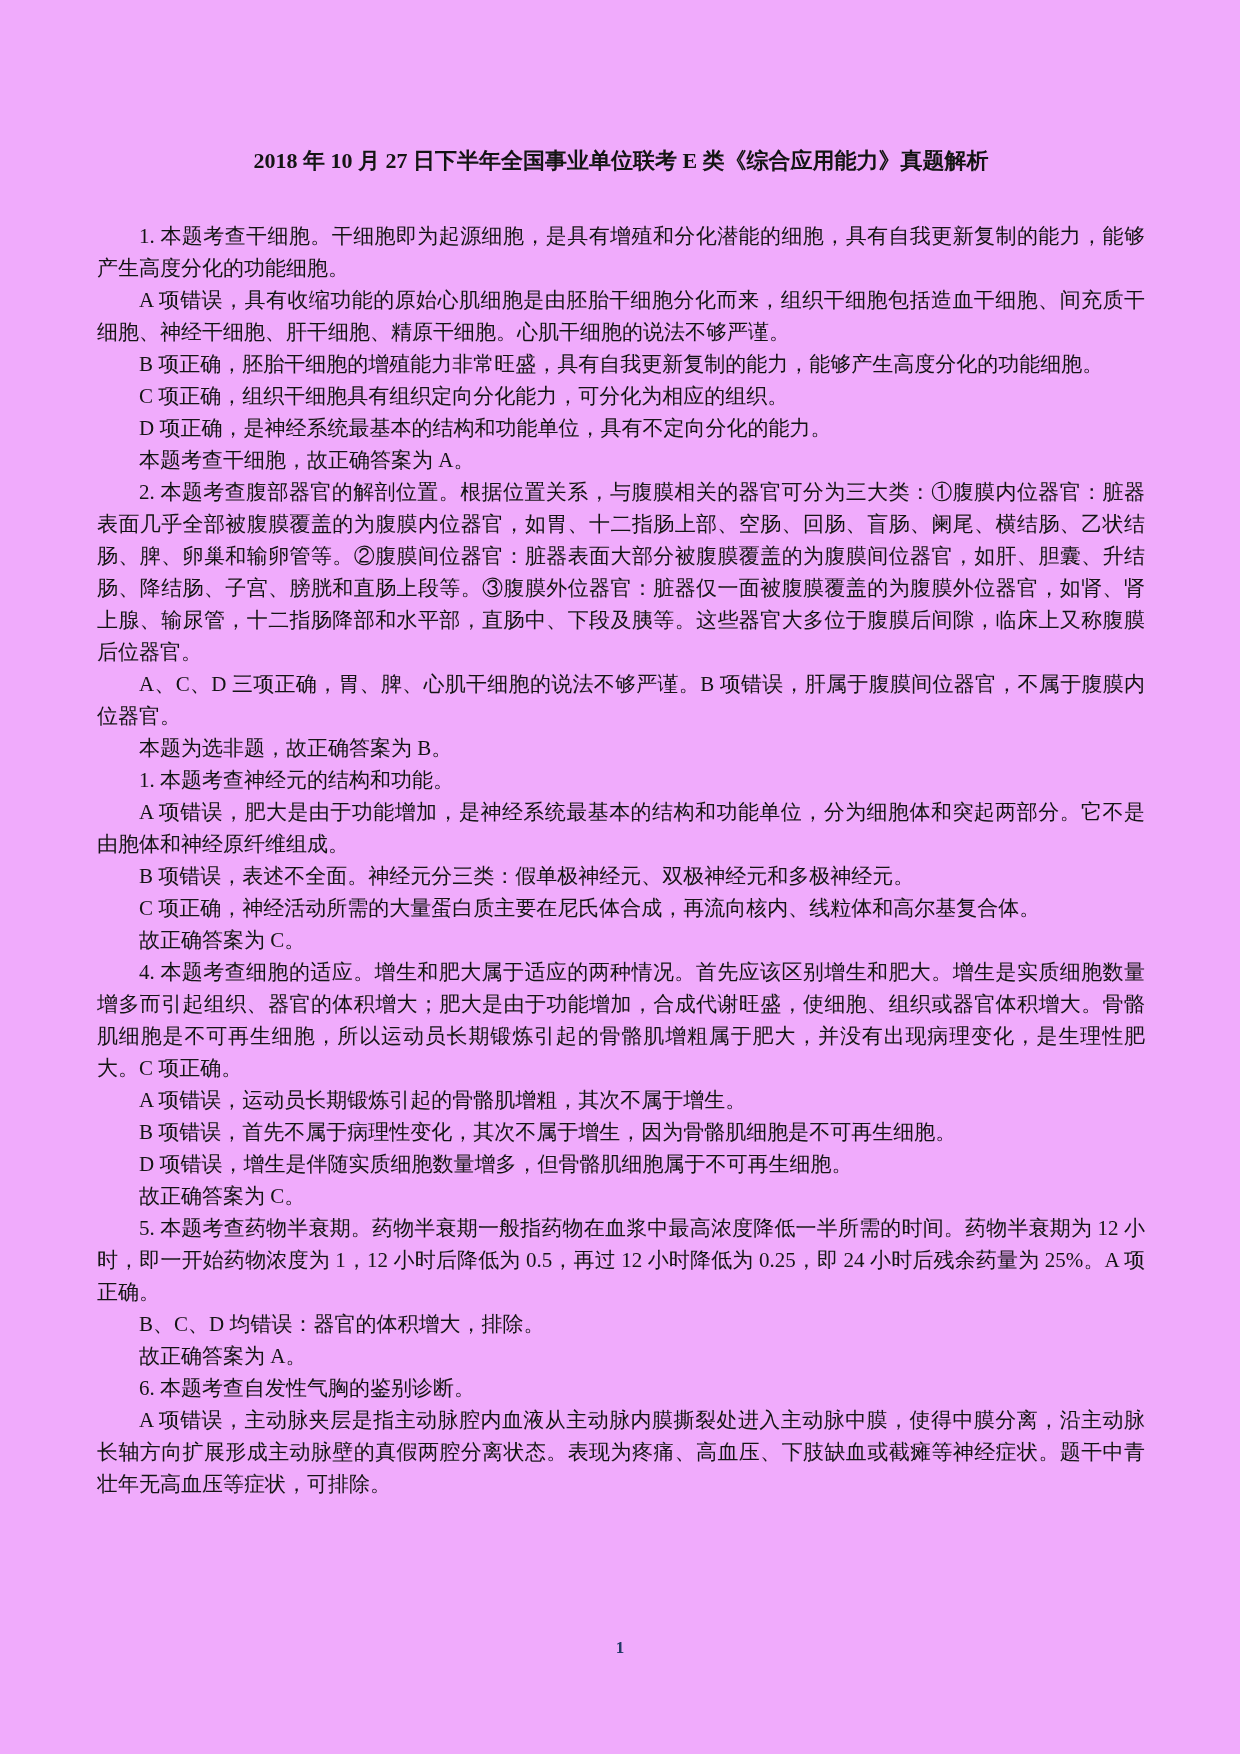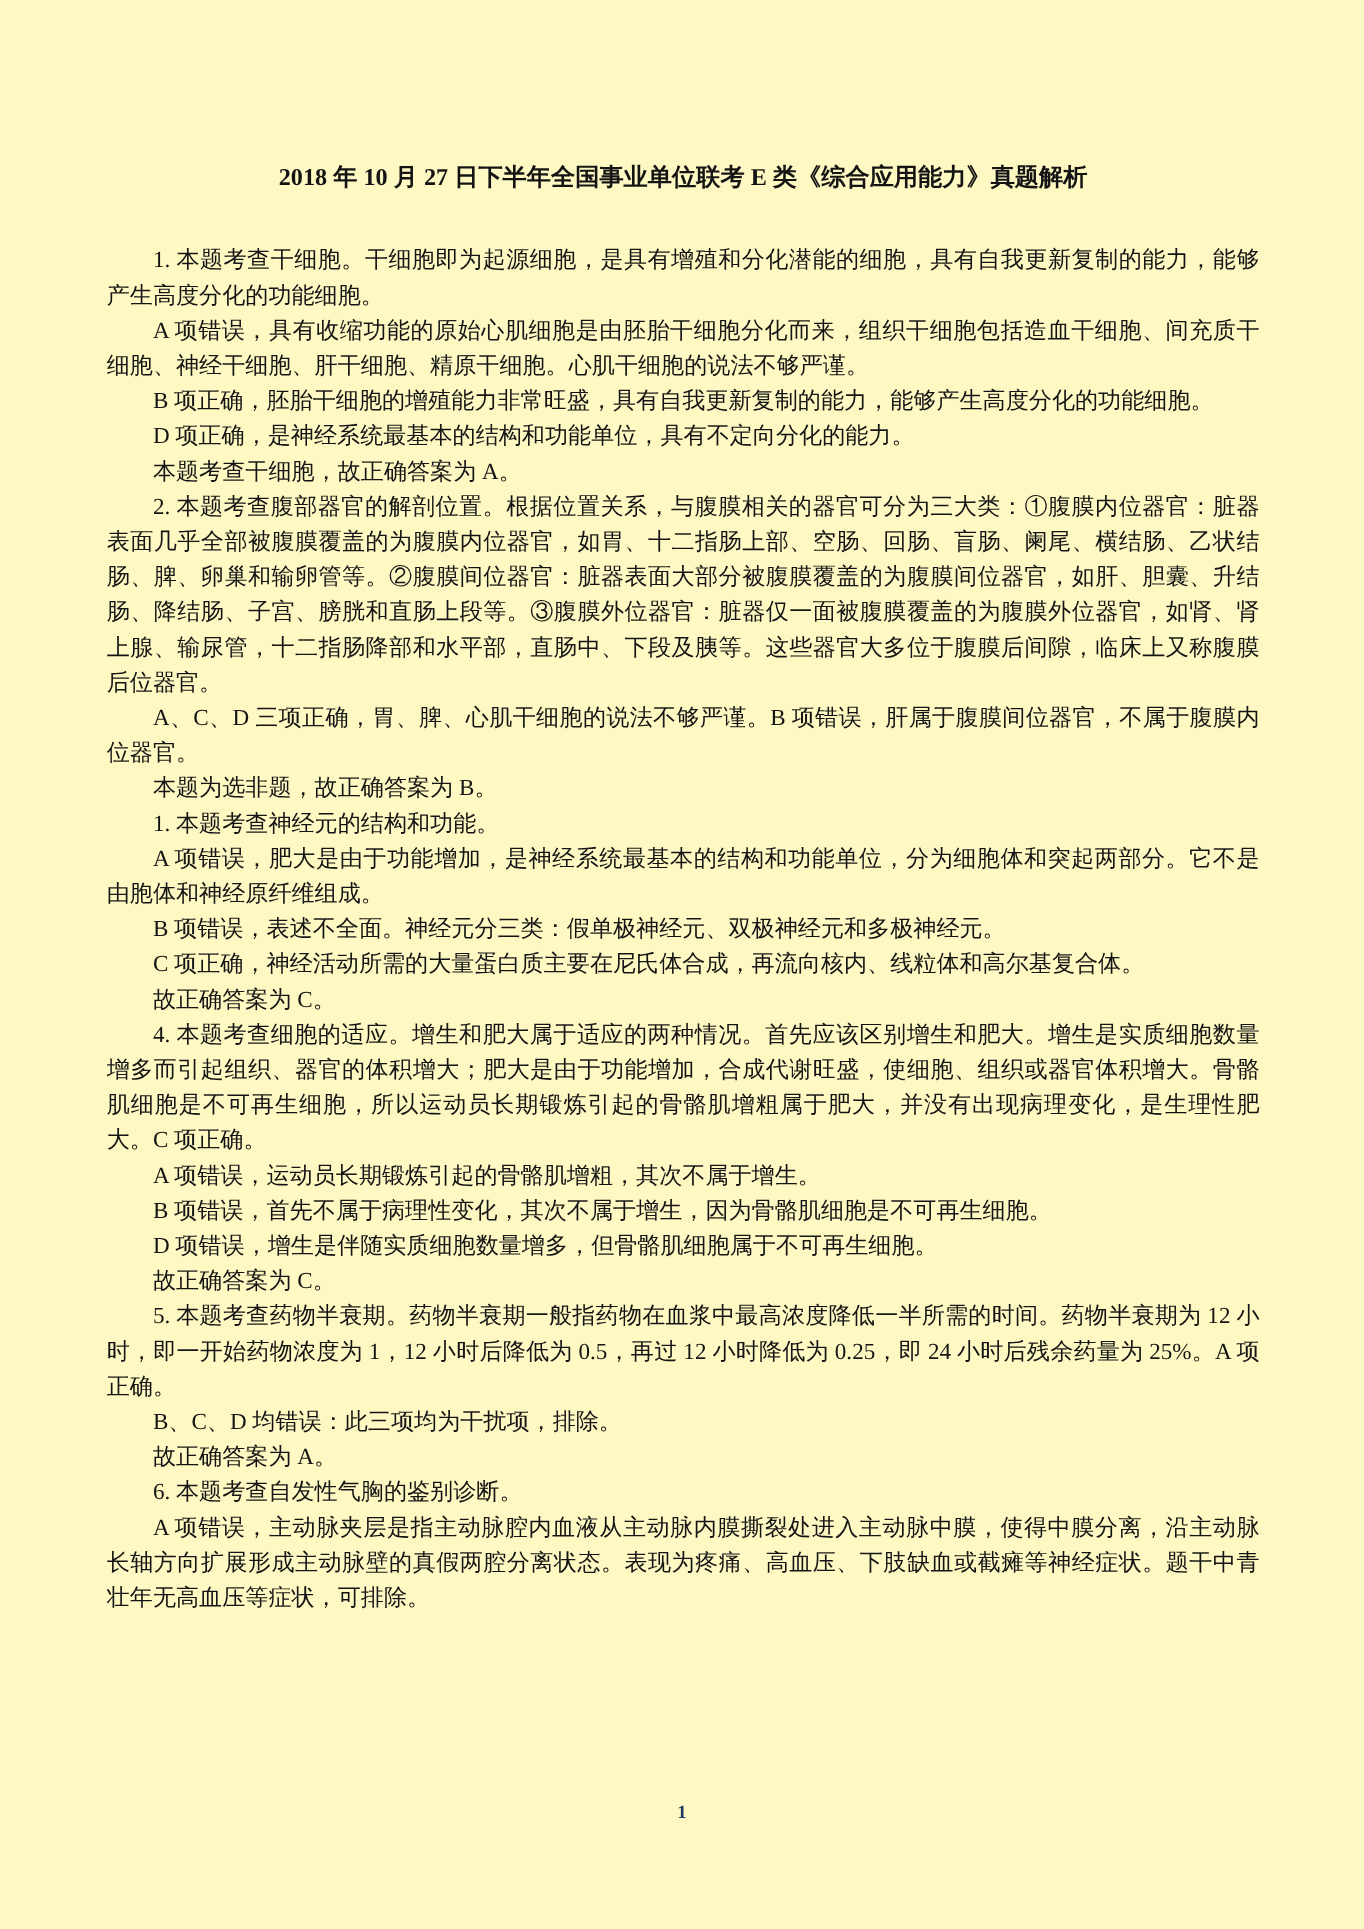--- a/index.html
+++ b/index.html
@@ -4,21 +4,21 @@
 <style>
   html, body {
     margin: 0;
     padding: 0;
     background: #ffffff;
   }
   .page {
     position: relative;
     width: 1240px;
     height: 1754px;
-    background: #fef9c3;
+    background: #f0abfc;
     box-sizing: border-box;
     padding: 146px 95px 0 97px;
     font-family: "Liberation Serif", "DejaVu Serif", serif;
     color: #141414;
     overflow: hidden;
   }
   .doc-title {
     margin: 0 0 44px 0;
     font-size: 22px;
     line-height: 30px;
@@ -53,37 +53,38 @@
 </head>
 <body>
 
 <div class="page">
   <h1 class="doc-title">2018 年 10 月 27 日下半年全国事业单位联考 E 类《综合应用能力》真题解析</h1>
 
   <div class="content">
       <p>1. 本题考查干细胞。干细胞即为起源细胞，是具有增殖和分化潜能的细胞，具有自我更新复制的能力，能够产生高度分化的功能细胞。</p>
       <p>A 项错误，具有收缩功能的原始心肌细胞是由胚胎干细胞分化而来，组织干细胞包括造血干细胞、间充质干细胞、神经干细胞、肝干细胞、精原干细胞。心肌干细胞的说法不够严谨。</p>
       <p>B 项正确，胚胎干细胞的增殖能力非常旺盛，具有自我更新复制的能力，能够产生高度分化的功能细胞。</p>
+      <p>C 项正确，组织干细胞具有组织定向分化能力，可分化为相应的组织。</p>
       <p>D 项正确，是神经系统最基本的结构和功能单位，具有不定向分化的能力。</p>
       <p>本题考查干细胞，故正确答案为 A。</p>
       <p>2. 本题考查腹部器官的解剖位置。根据位置关系，与腹膜相关的器官可分为三大类：①腹膜内位器官：脏器表面几乎全部被腹膜覆盖的为腹膜内位器官，如胃、十二指肠上部、空肠、回肠、盲肠、阑尾、横结肠、乙状结肠、脾、卵巢和输卵管等。②腹膜间位器官：脏器表面大部分被腹膜覆盖的为腹膜间位器官，如肝、胆囊、升结肠、降结肠、子宫、膀胱和直肠上段等。③腹膜外位器官：脏器仅一面被腹膜覆盖的为腹膜外位器官，如肾、肾上腺、输尿管，十二指肠降部和水平部，直肠中、下段及胰等。这些器官大多位于腹膜后间隙，临床上又称腹膜后位器官。</p>
       <p>A、C、D 三项正确，胃、脾、心肌干细胞的说法不够严谨。B 项错误，肝属于腹膜间位器官，不属于腹膜内位器官。</p>
       <p>本题为选非题，故正确答案为 B。</p>
       <p>1. 本题考查神经元的结构和功能。</p>
       <p>A 项错误，肥大是由于功能增加，是神经系统最基本的结构和功能单位，分为细胞体和突起两部分。它不是由胞体和神经原纤维组成。</p>
       <p>B 项错误，表述不全面。神经元分三类：假单极神经元、双极神经元和多极神经元。</p>
       <p>C 项正确，神经活动所需的大量蛋白质主要在尼氏体合成，再流向核内、线粒体和高尔基复合体。</p>
       <p>故正确答案为 C。</p>
       <p>4. 本题考查细胞的适应。增生和肥大属于适应的两种情况。首先应该区别增生和肥大。增生是实质细胞数量增多而引起组织、器官的体积增大；肥大是由于功能增加，合成代谢旺盛，使细胞、组织或器官体积增大。骨骼肌细胞是不可再生细胞，所以运动员长期锻炼引起的骨骼肌增粗属于肥大，并没有出现病理变化，是生理性肥大。C 项正确。</p>
       <p>A 项错误，运动员长期锻炼引起的骨骼肌增粗，其次不属于增生。</p>
       <p>B 项错误，首先不属于病理性变化，其次不属于增生，因为骨骼肌细胞是不可再生细胞。</p>
       <p>D 项错误，增生是伴随实质细胞数量增多，但骨骼肌细胞属于不可再生细胞。</p>
       <p>故正确答案为 C。</p>
       <p>5. 本题考查药物半衰期。药物半衰期一般指药物在血浆中最高浓度降低一半所需的时间。药物半衰期为 12 小时，即一开始药物浓度为 1，12 小时后降低为 0.5，再过 12 小时降低为 0.25，即 24 小时后残余药量为 25%。A 项正确。</p>
-      <p>B、C、D 均错误：此三项均为干扰项，排除。</p>
+      <p>B、C、D 均错误：器官的体积增大，排除。</p>
       <p>故正确答案为 A。</p>
       <p>6. 本题考查自发性气胸的鉴别诊断。</p>
       <p>A 项错误，主动脉夹层是指主动脉腔内血液从主动脉内膜撕裂处进入主动脉中膜，使得中膜分离，沿主动脉长轴方向扩展形成主动脉壁的真假两腔分离状态。表现为疼痛、高血压、下肢缺血或截瘫等神经症状。题干中青壮年无高血压等症状，可排除。</p>
     </div>
 
   <div class="footer">
     <span class="page-number">1</span>
   </div>
 </div>
 

